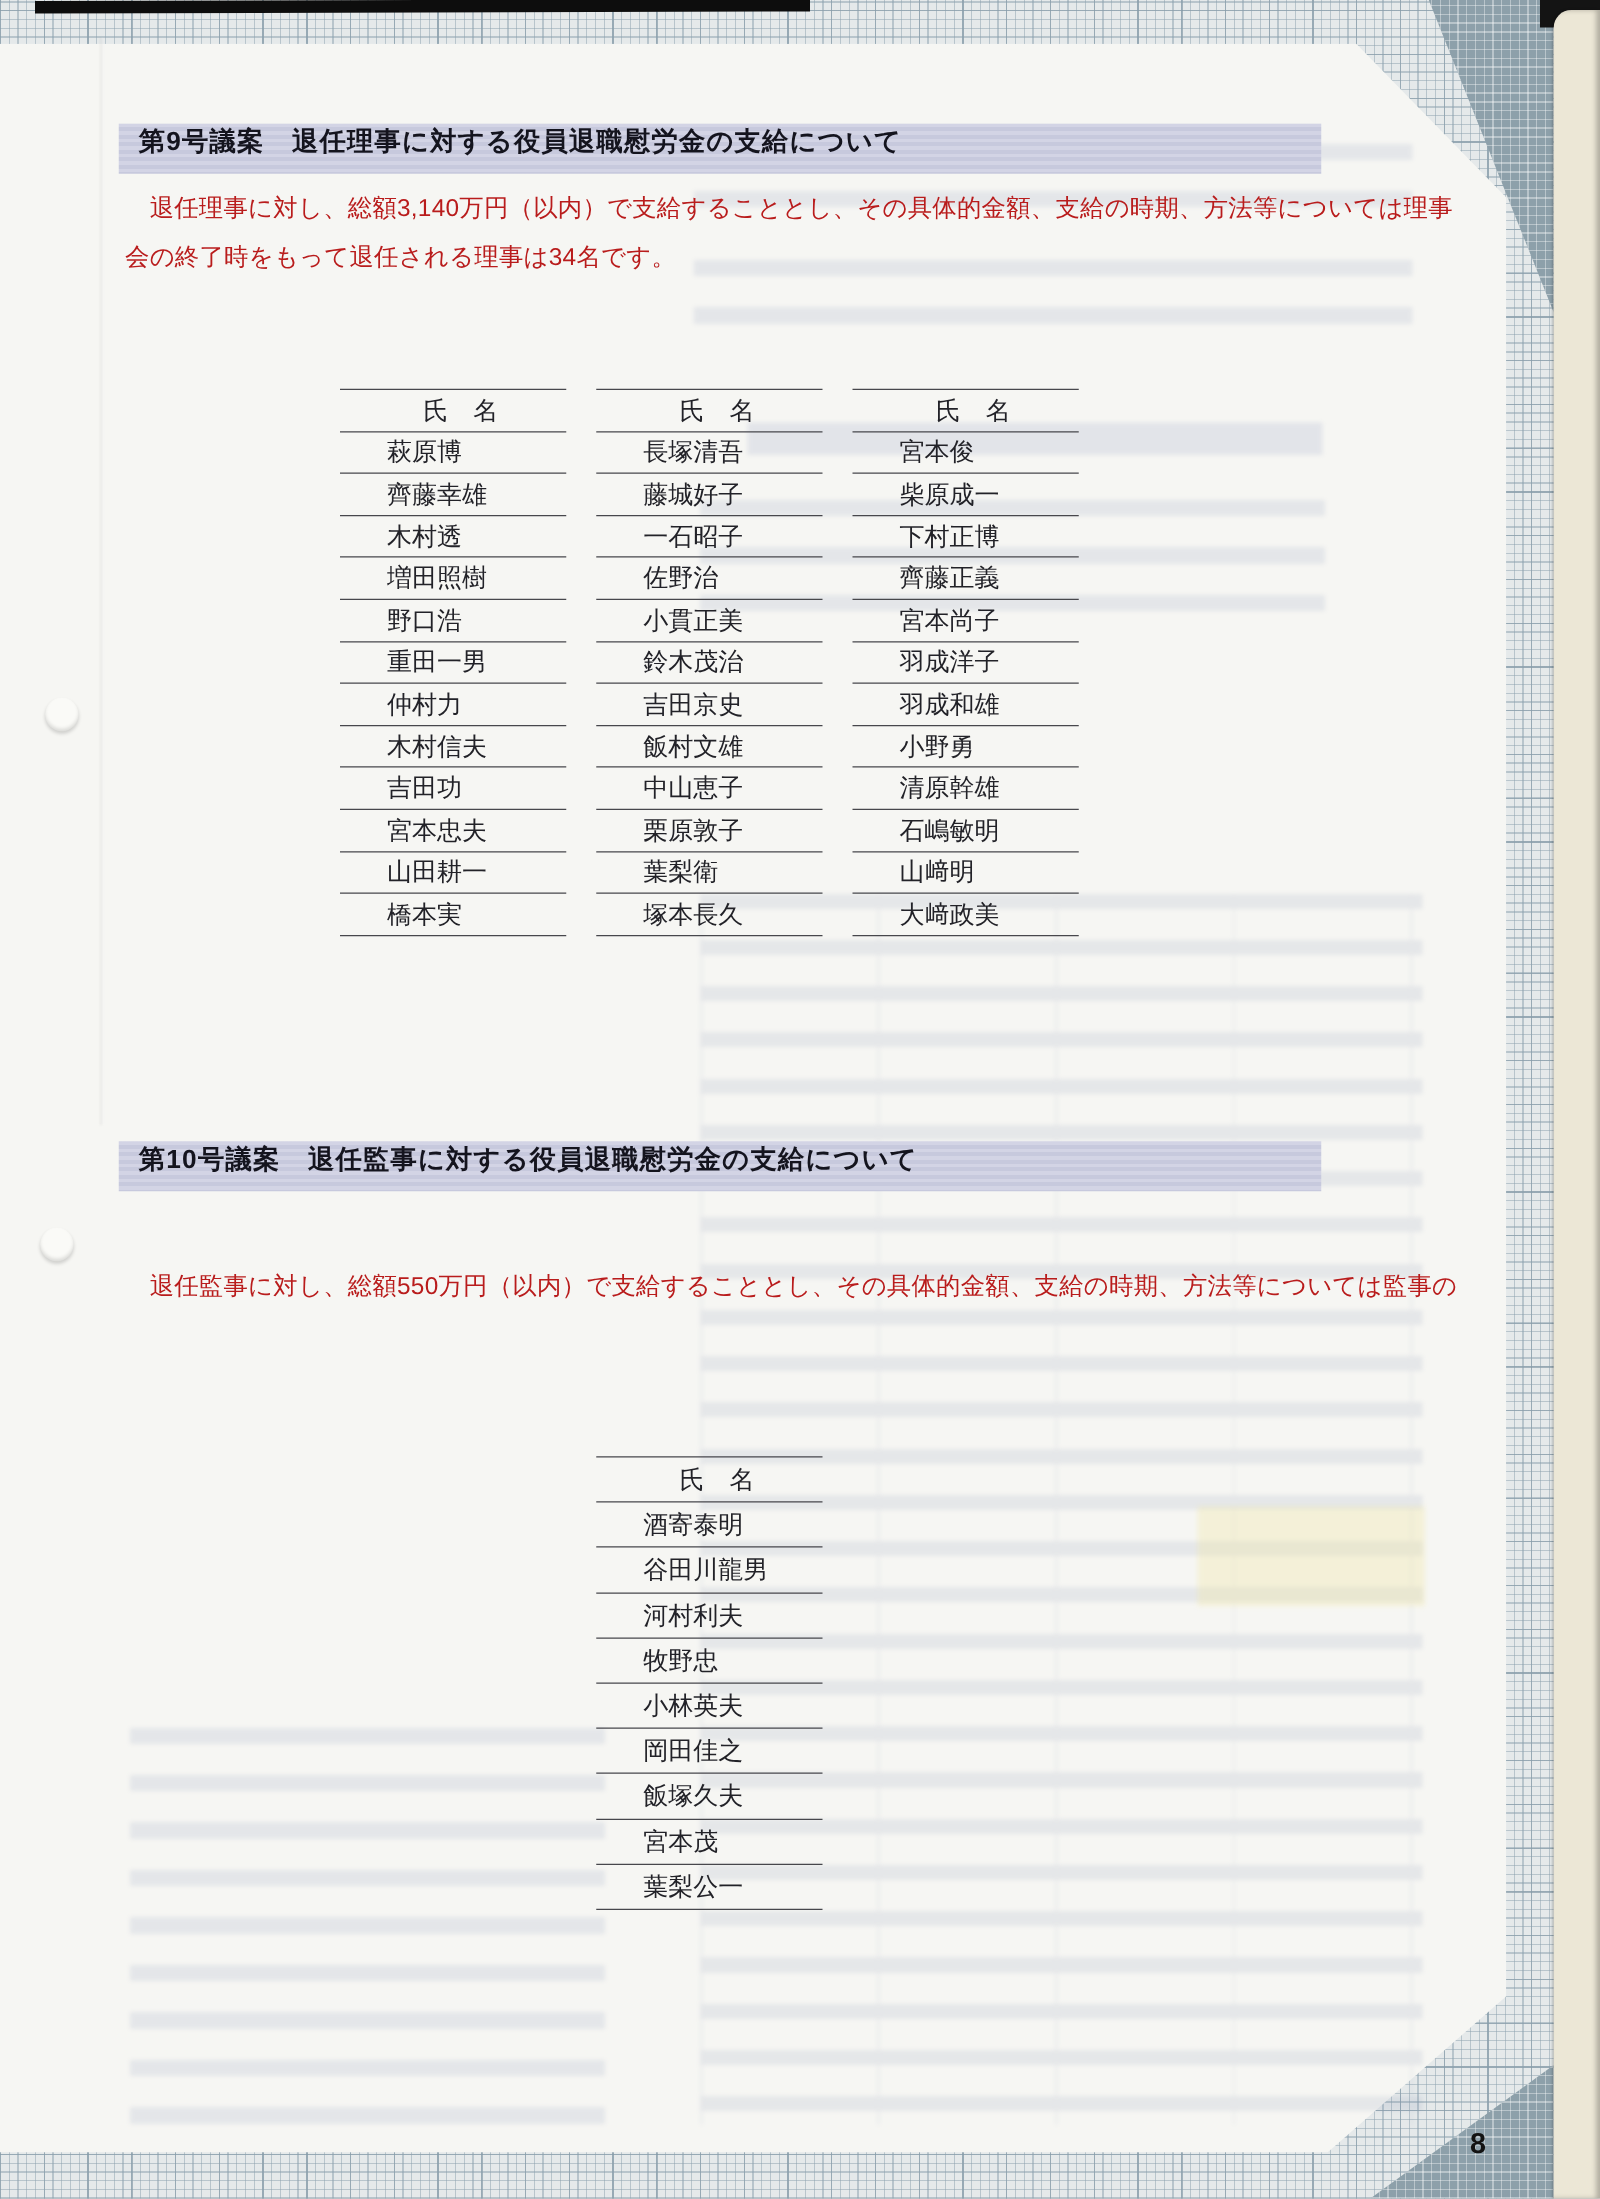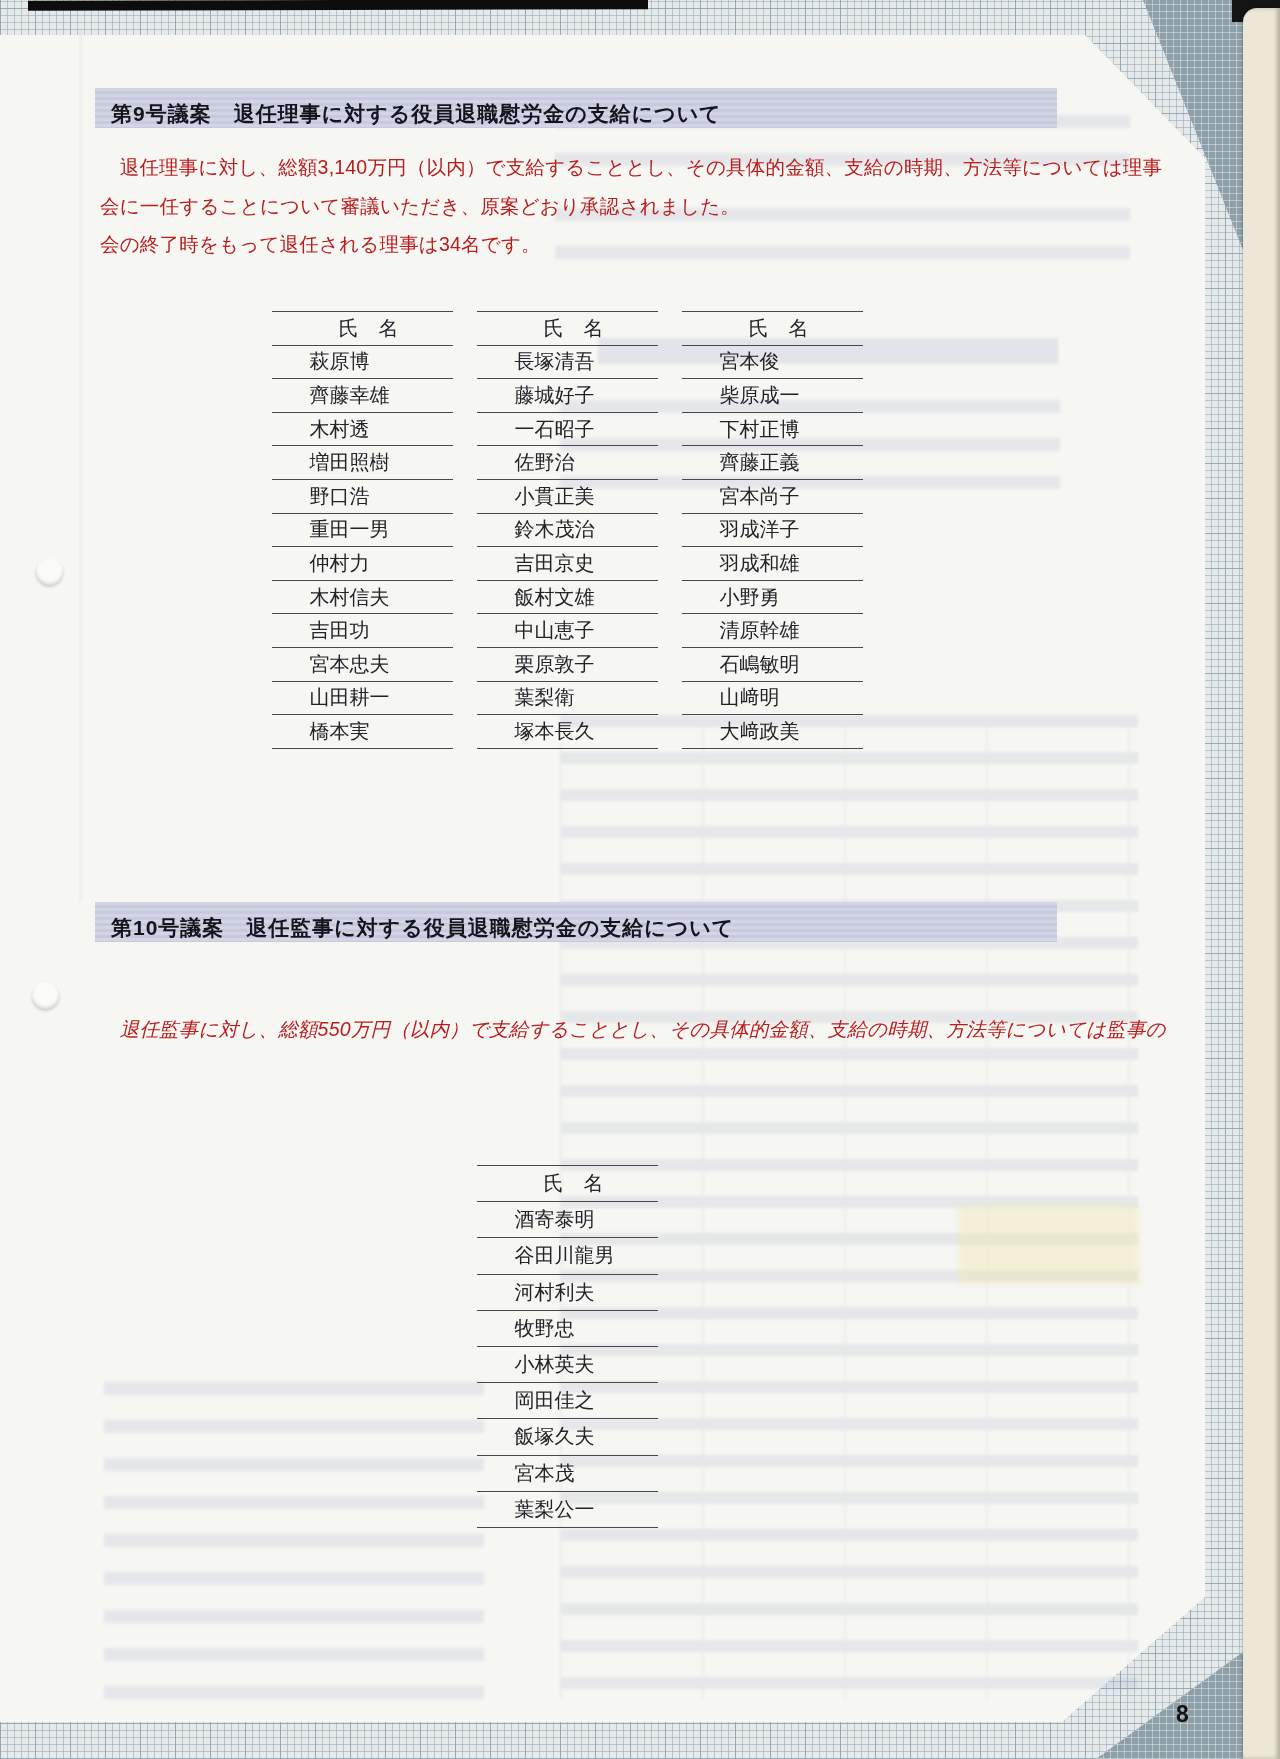--- a/index.html
+++ b/index.html
@@ -47,31 +47,31 @@
   .ghost-band{position:absolute;z-index:3;opacity:.20;filter:blur(1.6px);background:#98a1c4;}
   .ghost-table{position:absolute;z-index:3;opacity:.12;filter:blur(1.6px);
     background:
       repeating-linear-gradient(180deg,rgba(104,120,158,.95) 0 12px,transparent 12px 37px),
       repeating-linear-gradient(90deg,rgba(104,120,158,.55) 0 2px,transparent 2px 142px);}
   .ghost-yellow{position:absolute;z-index:3;opacity:.34;filter:blur(2px);background:#f1e7a6;}
 
   
   .bar{position:absolute;left:95px;width:962px;height:40px;z-index:4;box-sizing:border-box;
     background:repeating-linear-gradient(180deg,#d3d4e5 0 3px,#c7c9dd 3px 6px);
-    display:flex;align-items:flex-end;padding-left:16px;}
+    display:flex;align-items:flex-start;padding-left:16px;margin-top:11px;}
   .bar-text{font-weight:bold;font-size:21px;color:#14141e;letter-spacing:1px;white-space:nowrap;}
   .bar1{top:88px;}
   .bar2{top:902px;}
 
   
   .para{position:absolute;left:100px;width:980px;z-index:4;font-size:19.5px;line-height:38.5px;
     color:#b91c1c;letter-spacing:.2px;}
   .para .pline{white-space:nowrap;}
   .para1{top:148px;}
-  .para2{top:1010px;font-style:italic;}
+  .para2{top:1010px;}
 
   
   .ntable{position:absolute;width:181px;z-index:4;border-top:1.3px solid #47474c;color:#222228;font-size:20px;}
   .nrow{display:flex;align-items:center;justify-content:center;border-bottom:1.3px solid #47474c;box-sizing:border-box;}
   .t1 .nrow{height:33.6px;}
   .t2 .nrow{height:36.2px;}
   .nheadtxt{transform:translateX(6px);white-space:pre;}
   .nm{width:128px;display:flex;transform:translateX(11px);}
   .sn{white-space:pre;}
   .gn{white-space:pre;text-align:right;}
@@ -94,21 +94,20 @@
   <div class="ghost-table" style="left:560px;top:715px;width:578px;height:985px;"></div>
   <div class="ghost" style="left:104px;top:1382px;width:380px;height:320px;"></div>
   <div class="ghost-yellow" style="left:958px;top:1205px;width:182px;height:80px;"></div>
   <div class="crease"></div>
 
   <div class="bar bar1">
     <span class="bar-text">第9号議案　退任理事に対する役員退職慰労金の支給について</span>
   </div>
   <div class="para para1" id="para1">
       <div class="pline">　退任理事に対し、総額3,140万円（以内）で支給することとし、その具体的金額、支給の時期、方法等については理事</div>
-      <div class="pline">会に一任することについて審議いただき、原案どおり承認されました。</div>
       <div class="pline">会の終了時をもって退任される理事は34名です。</div>
     </div>
 
   <div class="bar bar2">
     <span class="bar-text">第10号議案　退任監事に対する役員退職慰労金の支給について</span>
   </div>
   <div class="para para2" id="para2">
       <div class="pline">　退任監事に対し、総額550万円（以内）で支給することとし、その具体的金額、支給の時期、方法等については監事の</div>
     </div>
 

